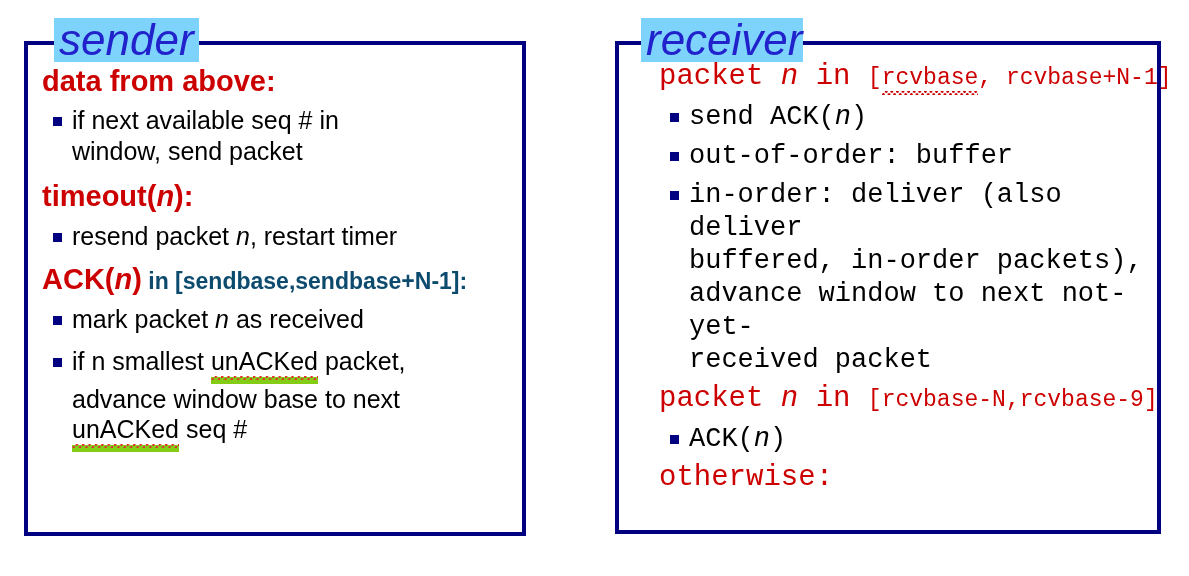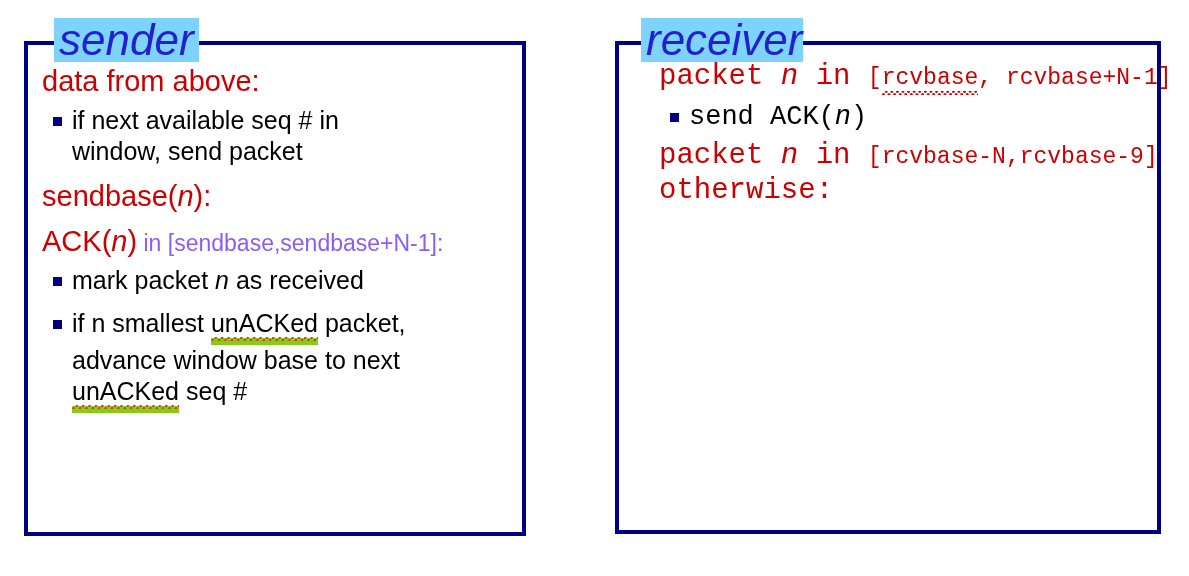--- a/index.html
+++ b/index.html
@@ -48,21 +48,21 @@
   .heading{
     color:#CC0000;
     font-size:29px;
     line-height:1.12;
     margin:0 0 2px 0;
     white-space:nowrap;
   }
   .heading .small{
     font-size:23px;
   }
-  .heading .blk{color:#8b5cf6;}
+  .heading .blk{color:#0c4a6e;}
   .var{font-style:italic;}
 
   
   ul.bullets{
     list-style:none;
     margin:8px 0 6px 0;
     padding:0;
   }
   ul.bullets li{
     position:relative;
@@ -74,21 +74,21 @@
   }
   ul.bullets li::before{
     content:"";
     position:absolute;
     left:11px;top:12px;
     width:9px;height:9px;
     background:#000080;
   }
 
   
-  #sender-panel .heading{margin-top:2px;}
+  #sender-panel .heading{margin-top:2px;font-weight:bold;}
   #sender-panel .gap-a{margin-top:14px;}
   #sender-panel .gap-b{margin-top:12px;}
   #sender-panel ul.bullets li{margin-bottom:12px;}
   #sender-panel .tight li{margin-bottom:4px;}
 
   
   #receiver-panel .panel-body{padding-left:40px;padding-top:16px;font-family:Liberation Mono, monospace;}
   #receiver-panel ul.bullets li{margin-bottom:6px;font-size:27px;}
   #receiver-panel .heading{margin-top:0;}
   #receiver-panel .heading.second{margin-top:2px;}
@@ -129,22 +129,25 @@
     <div class="panel-body">
 
       <div class="heading">
         <span>data from above:</span>
       </div>
       <ul class="bullets">
         <li>if next available seq # in<br>window, send packet</li>
       </ul>
 
       <div class="heading gap-a">
-        <span>sendbase(</span><span class="var">n</span><span>):</span>
+        <span>timeout(</span><span class="var">n</span><span>):</span>
       </div>
+      <ul class="bullets tight">
+        <li>resend packet <span class="var">n</span>, restart timer</li>
+      </ul>
 
       <div class="heading gap-b">
         <span>ACK(</span><span class="var">n</span><span>)</span><span class="small blk"> in [sendbase,sendbase+N-1]:</span>
       </div>
       <ul class="bullets">
         <li>mark packet <span class="var">n</span> as received</li>
         <li>if n smallest <span class="sq ul">unACKed</span> packet,<br>advance window base to next<br><span class="sq ul">unACKed</span> seq #</li>
       </ul>
 
     </div>
@@ -153,25 +156,30 @@
   <div class="panel" id="receiver-panel">
     <div class="panel-legend">receiver</div>
 
     <div class="panel-body">
 
       <div class="heading">
         <span>packet </span><span class="var">n</span><span> in </span><span class="small">[<span class="sq red">rcvbase</span>, rcvbase+N-1]</span>
       </div>
       <ul class="bullets">
         <li>send ACK(<span class="var">n</span>)</li>
+        <li>out-of-order: buffer</li>
+        <li>in-order: deliver (also deliver<br>buffered, in-order packets),<br>advance window to next not-yet-<br>received packet</li>
       </ul>
 
       <div class="heading second">
         <span>packet </span><span class="var">n</span><span> in </span><span class="small">[rcvbase-N,rcvbase-9]</span>
       </div>
+      <ul class="bullets">
+        <li>ACK(<span class="var">n</span>)</li>
+      </ul>
 
       <div class="heading">
         <span>otherwise:</span>
       </div>
 
     </div>
   </div>
 
 </div>
 

